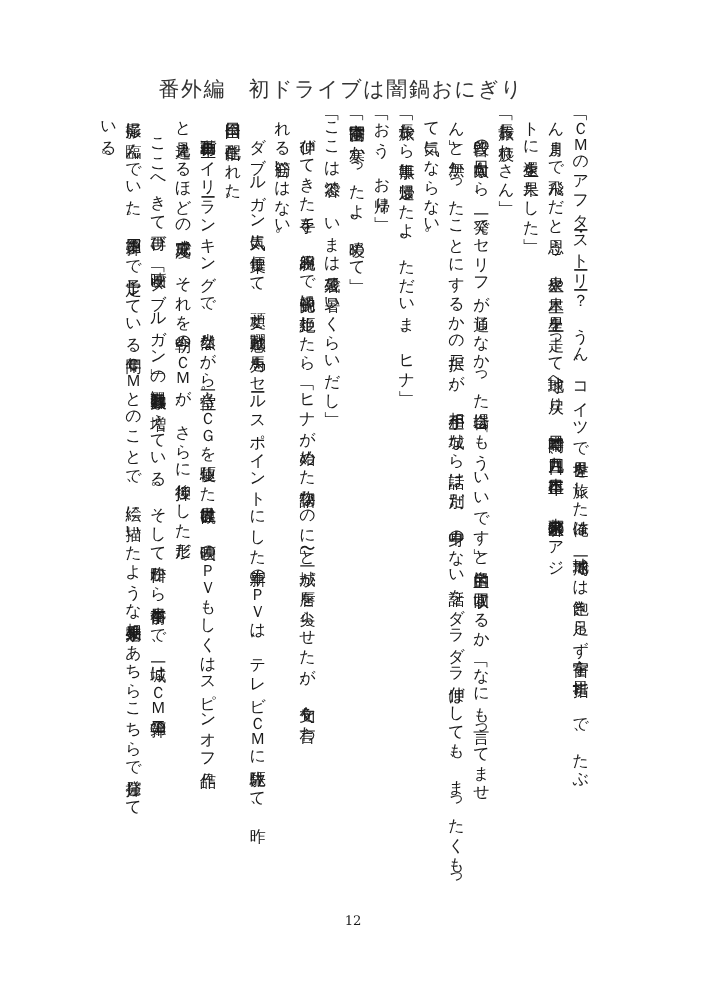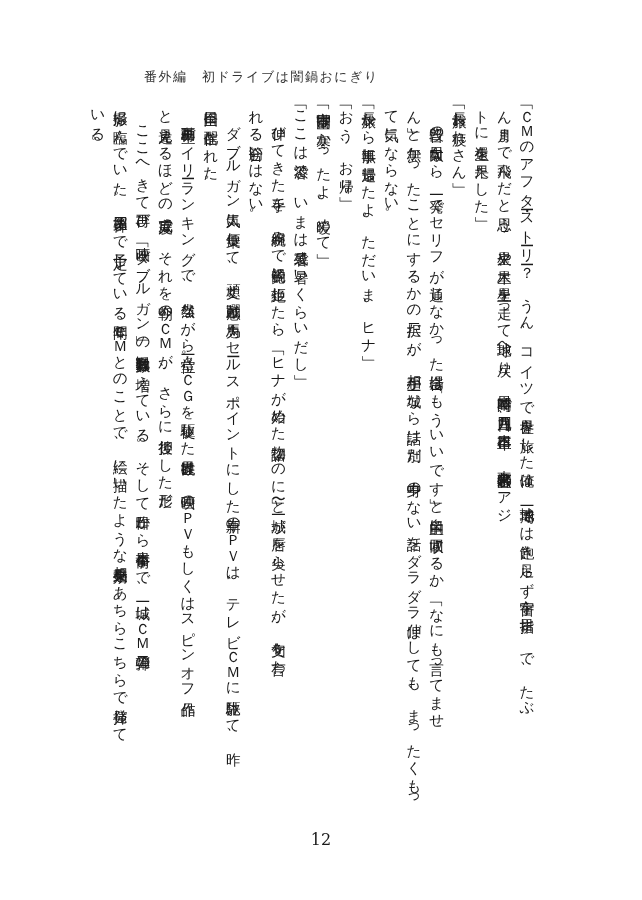--- a/index.html
+++ b/index.html
@@ -20,21 +20,21 @@
       left: 0; top: 0;
       width: 642px;
       height: 900px;
       background: #ffffff;
     }
     .running-header {
       position: absolute;
       left: 144px;
       top: 68px;
       font-family: "DejaVu Sans", "Liberation Sans", sans-serif;
-      font-size: 13px;
+      font-size: 19px;
       letter-spacing: 1.5px;
       color: #333333;
       white-space: nowrap;
     }
     .text-block {
       position: absolute;
       left: 108px;
       top: 100px;
       width: 430px;
       height: 710px;
@@ -51,21 +51,21 @@
       padding: 0;
       white-space: nowrap;
     }
     .page-number {
       position: absolute;
       left: 300px;
       top: 830px;
       width: 42px;
       text-align: center;
       font-family: "DejaVu Serif", "Liberation Serif", serif;
-      font-size: 16px;
+      font-size: 12px;
       color: #1a1a1a;
     }
   </style>
 </head>
 <body>
 
 <div class="page">
 
   <div class="running-header">番外編　初ドライブは闇鍋おにぎり</div>
 

